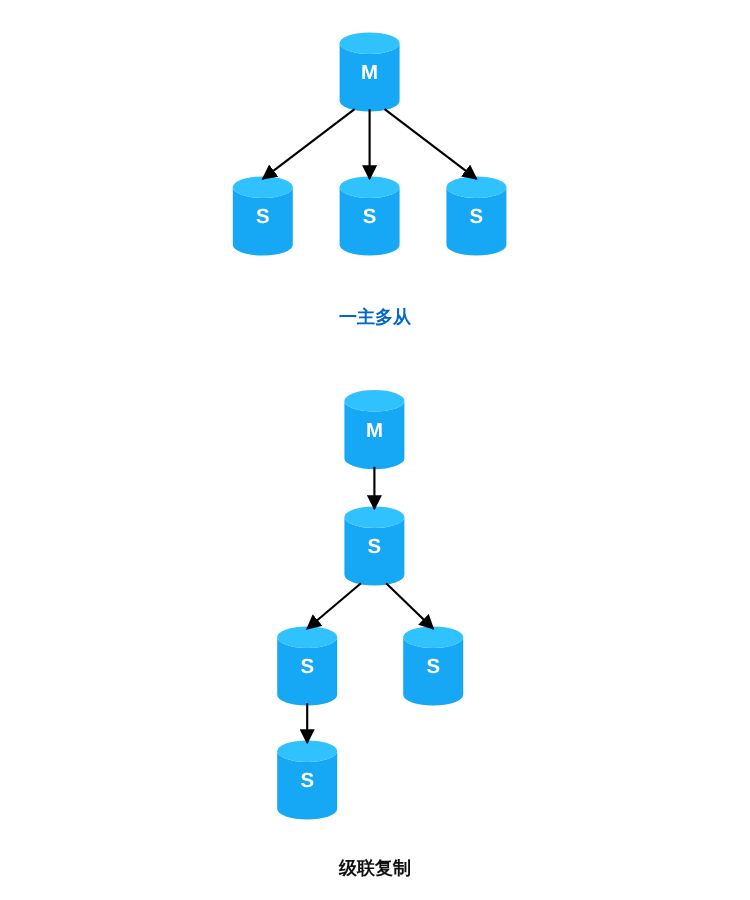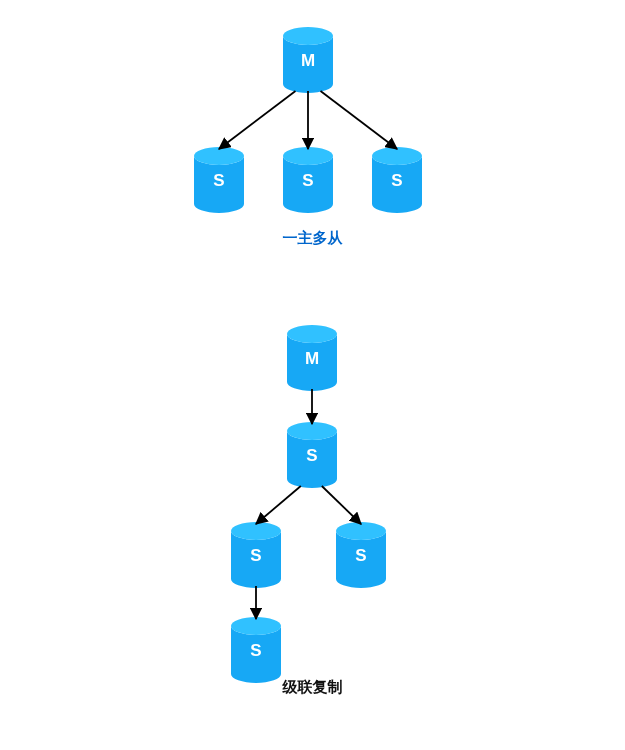--- a/index.html
+++ b/index.html
@@ -80,15 +80,15 @@
       <path d="M 231 626 A 25 9 0 0 0 281 626 L 281 674 A 25 9 0 0 1 231 674 Z" fill="#17A8F5"></path>
       <ellipse cx="256" cy="626" rx="25" ry="9" fill="#30c1ff"></ellipse>
       <text x="256" y="656" text-anchor="middle" font-size="17" font-weight="bold" fill="#FFFFFF">S</text>
     </g>
     <line x1="312" y1="389" x2="312" y2="424" stroke="#000000" stroke-width="1.8" marker-end="url(#arrow)"></line>
     <line x1="300.8" y1="486" x2="256" y2="524" stroke="#000000" stroke-width="1.8" marker-end="url(#arrow)"></line>
     <line x1="321.8" y1="486" x2="361" y2="524" stroke="#000000" stroke-width="1.8" marker-end="url(#arrow)"></line>
     <line x1="256" y1="586" x2="256" y2="619" stroke="#000000" stroke-width="1.8" marker-end="url(#arrow)"></line>
   </svg>
 
-<div class="caption" id="cap1" style="top: 229px; color: rgb(0, 102, 204);">一主多从</div>
+<div class="caption" id="cap1" style="top: 255px; color: rgb(0, 102, 204);">一主多从</div>
 
-<div class="caption" id="cap2" style="top: 678px; color: rgb(17, 17, 17);">级联复制</div>
+<div class="caption" id="cap2" style="top: 714px; color: rgb(17, 17, 17);">级联复制</div>
 
 </body></html>

